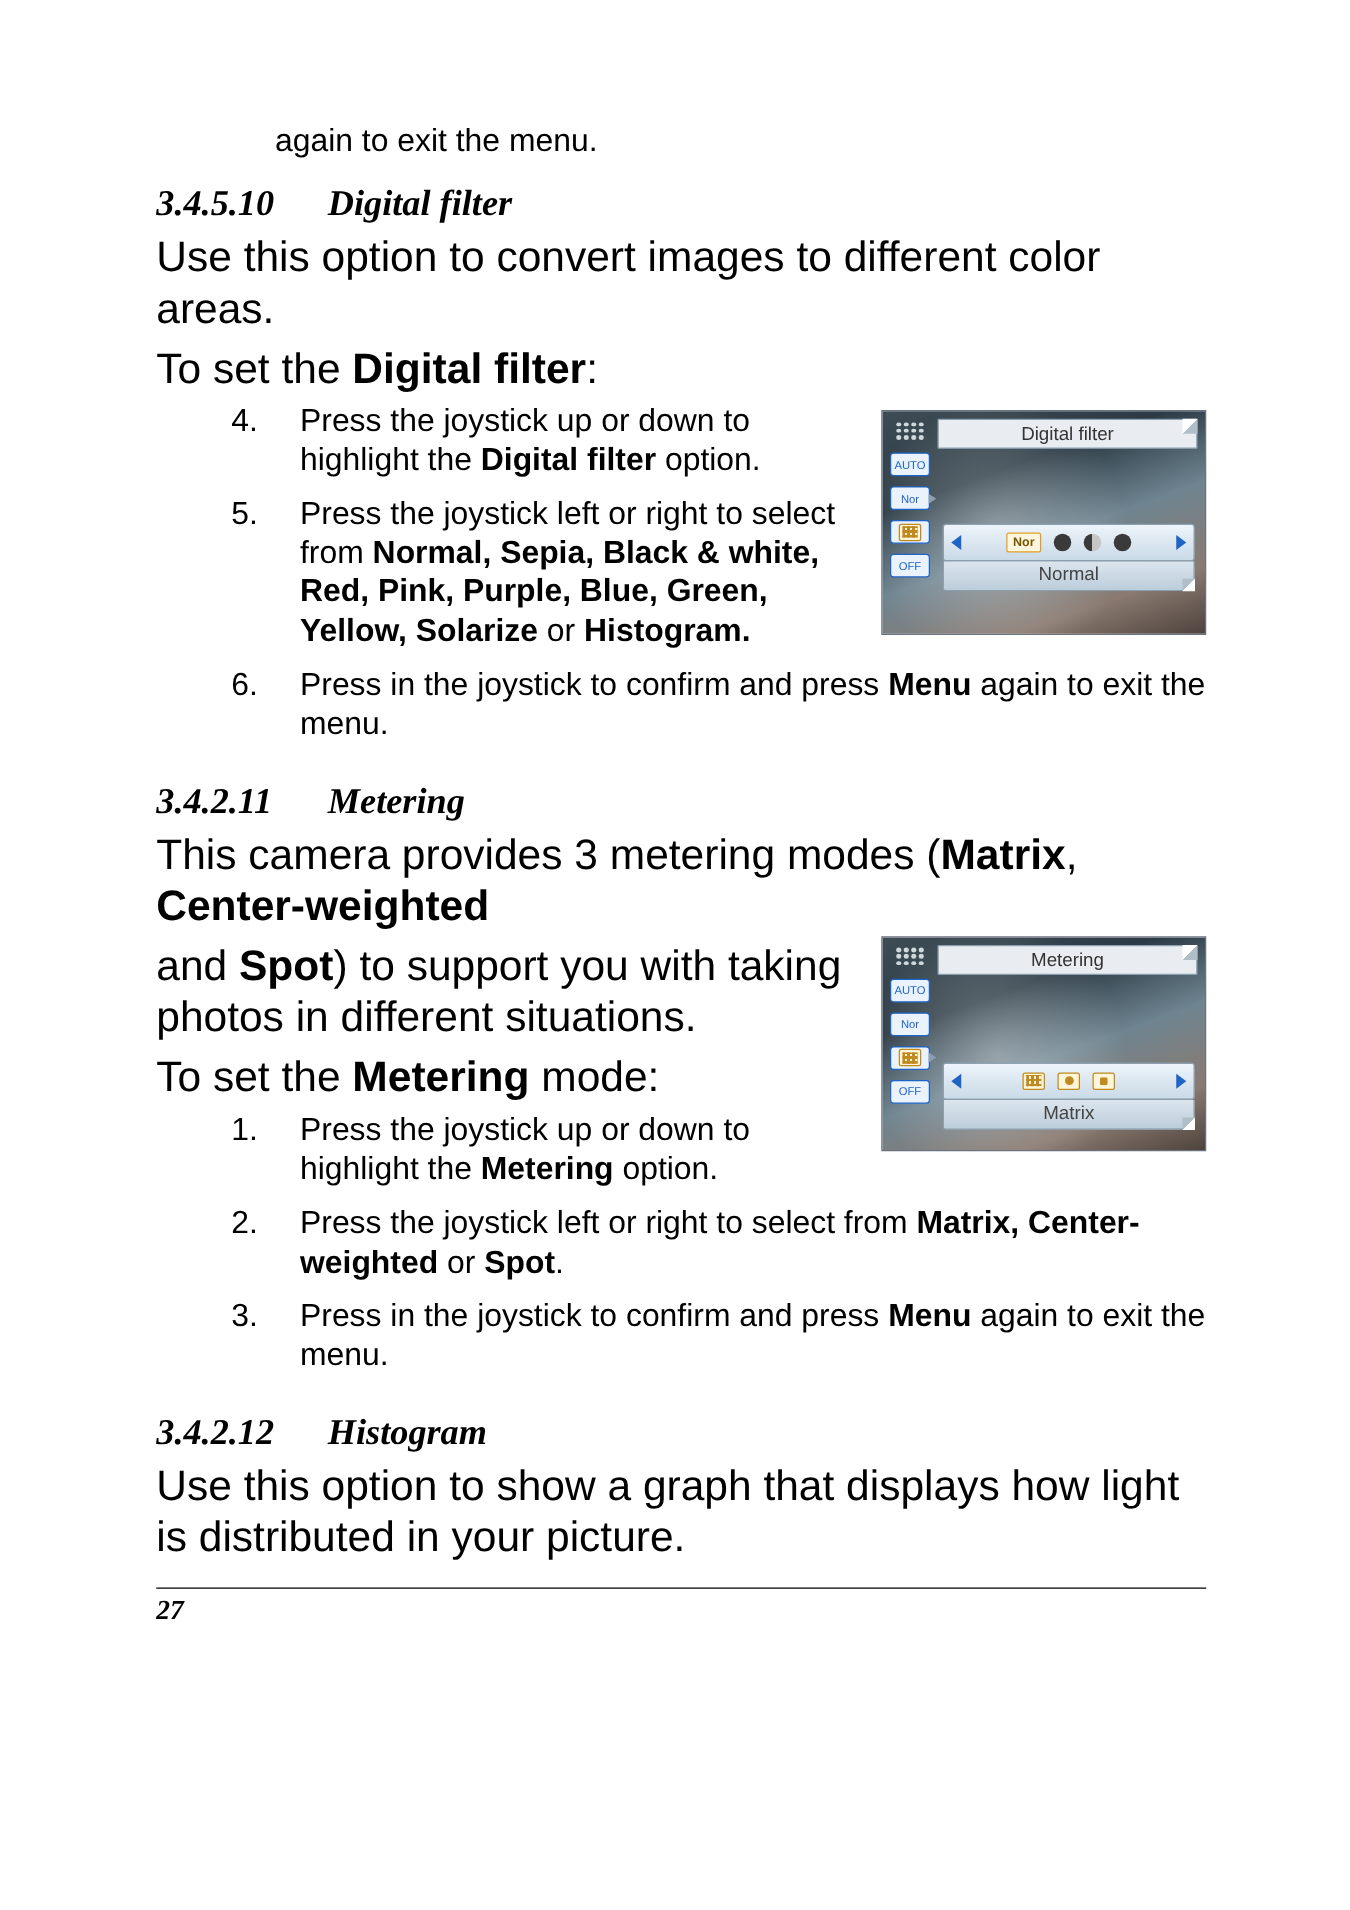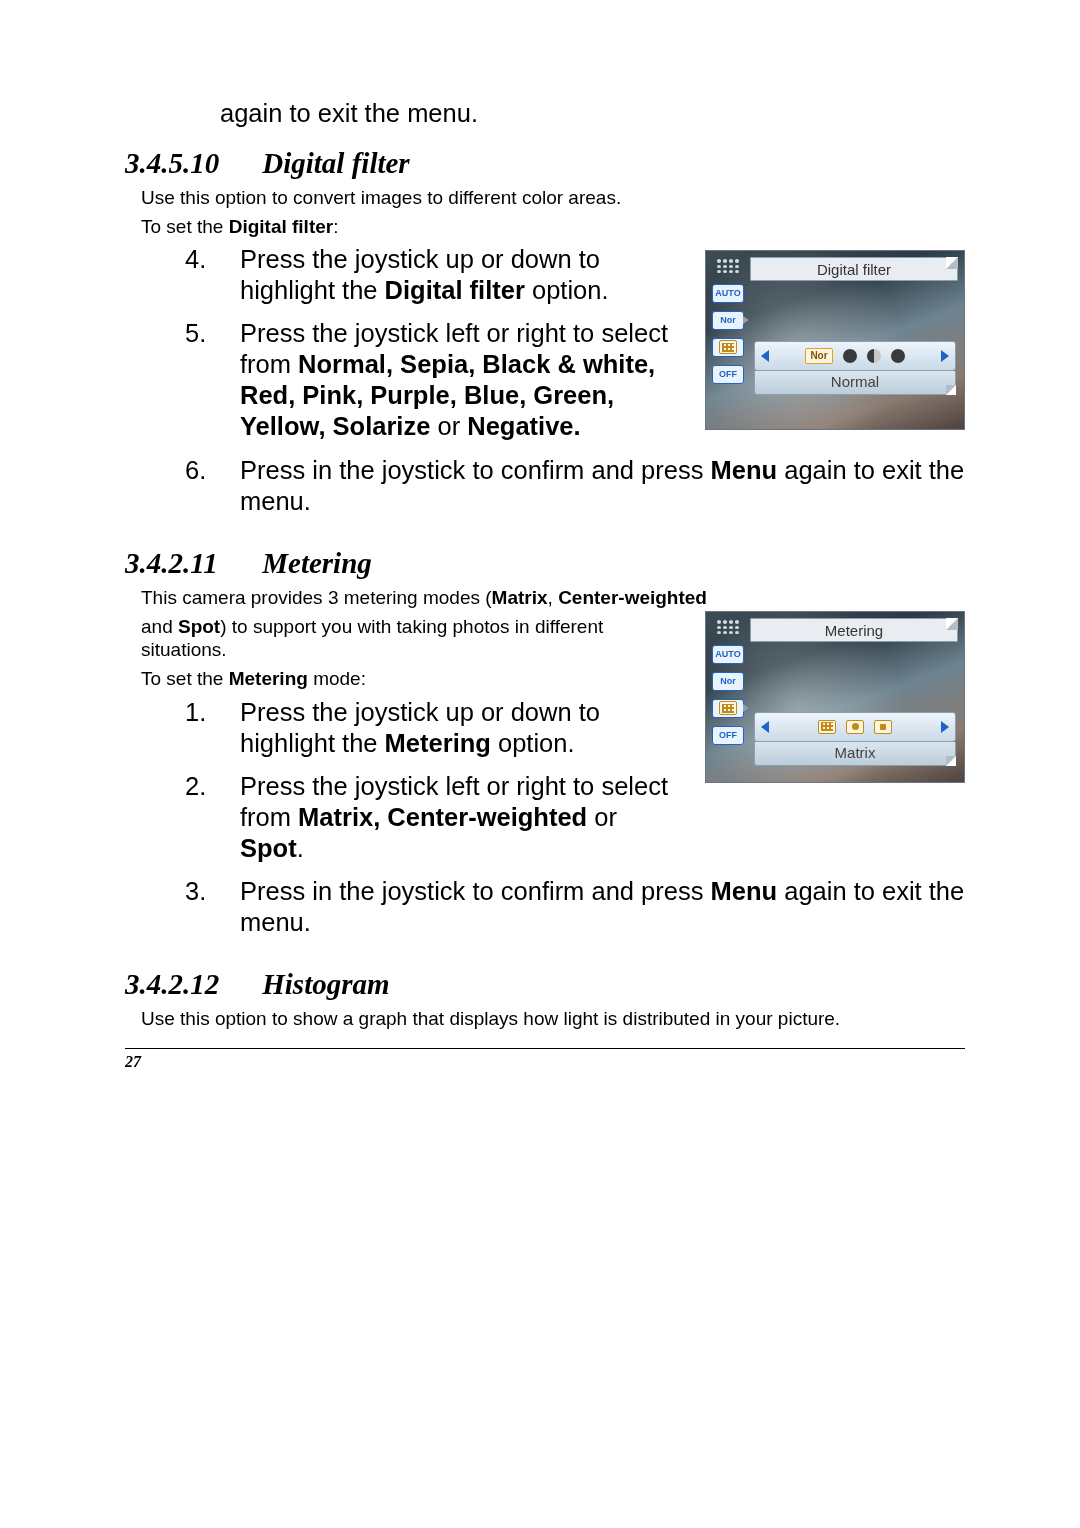--- a/index.html
+++ b/index.html
@@ -26,24 +26,23 @@
     font-weight: bold;
     font-size: 29px;
     margin-top: 18px;
     margin-bottom: 6px;
   }
   .h3-num {
     display: inline-block;
     width: 130px;
   }
   .p {
-    font-size: 19px;
+    font-size: 34px;
     line-height: 1.22;
     margin-bottom: 6px;
-    margin-left: 16px;
   }
   .clearfix::after {
     content: "";
     display: block;
     clear: both;
   }
   .float-block {
     float: right;
     margin-left: 18px;
     margin-top: 6px;
@@ -69,21 +68,21 @@
   }
   .footer-rule {
     margin-top: 18px;
     border: 0;
     border-top: 1.5px solid #000;
   }
   .page-num {
     font-family: "Times New Roman", Times, serif;
     font-style: italic;
     font-weight: bold;
-    font-size: 16px;
+    font-size: 22px;
     margin-top: 4px;
   }
   
   .lcd {
     width: 260px;
     height: 180px;
     position: relative;
     border: 1px solid #6b7280;
     background:
       radial-gradient(circle at 35% 55%, rgba(255,255,255,0.35), rgba(255,255,255,0) 55%),
@@ -119,21 +118,21 @@
   .sb-item {
     width: 32px; height: 19px;
     border: 1.5px solid #1e63c6;
     border-radius: 3px;
     background: #eaf2fb;
     display: flex;
     align-items: center;
     justify-content: center;
     font-size: 9px;
     color: #1e63c6;
-    font-weight: bold;
+    font-weight: normal;
     text-align: right;
   }
   .sb-item.top {
     border: none;
     background: transparent;
     color: #cfd8dc;
   }
   .sb-dots {
     width: 22px; height: 14px;
     display: grid;
@@ -313,21 +312,21 @@
       </div>
     </div>
 
     <ol class="ol">
       <li>
         <span class="num">4.</span>
         <span class="body"><span>Press the joystick up or down to highlight the </span><b>Digital filter</b><span> option.</span></span>
       </li>
       <li>
         <span class="num">5.</span>
-        <span class="body"><span>Press the joystick left or right to select from </span><b>Normal, Sepia, Black &amp; white, Red, Pink, Purple, Blue, Green, Yellow, Solarize</b><span> or </span><b>Negative.</b></span>
+        <span class="body"><span>Press the joystick left or right to select from </span><b>Normal, Sepia, Black &amp; white, Red, Pink, Purple, Blue, Green, Yellow, Solarize</b><span> or </span><b>Histogram.</b></span>
       </li>
       <li>
         <span class="num">6.</span>
         <span class="body"><span>Press in the joystick to confirm and press </span><b>Menu</b><span> again to exit the menu.</span></span>
       </li>
     </ol>
   </div>
 
   <h3 class="h3">
     <span class="h3-num">3.4.2.11</span>

